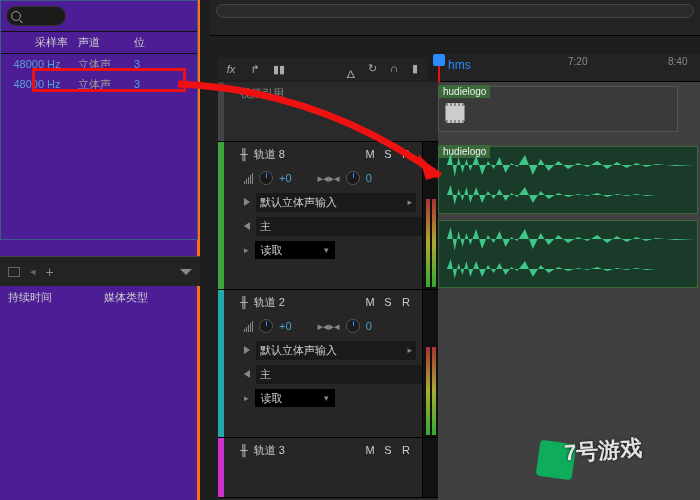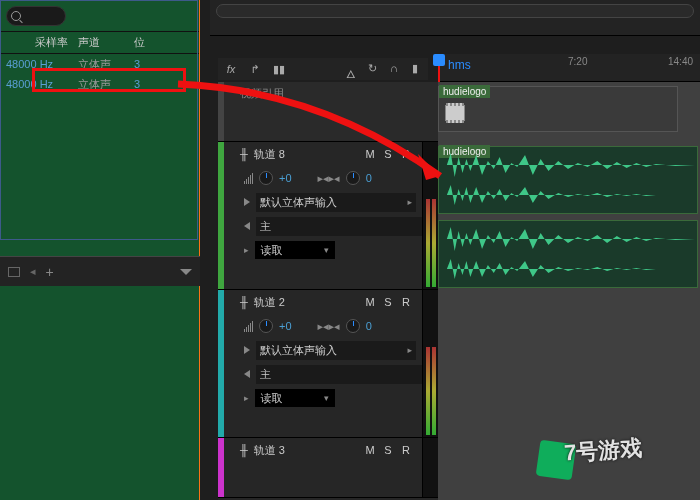--- a/index.html
+++ b/index.html
@@ -1,26 +1,26 @@
 <!DOCTYPE html>
 <html><head>
 <meta charset="utf-8">
 <style>
 *{margin:0;padding:0;box-sizing:border-box;font-family:"Microsoft YaHei",sans-serif;font-size:11px;color:#ccc;user-select:none}
 body{background:#1e1e1e;width:700px;height:500px;overflow:hidden;position:relative}
-.panel-left{position:absolute;left:0;top:0;width:200px;height:500px;background:#14532d;border-right:1px solid #f97316}
+.panel-left{position:absolute;left:0;top:0;width:200px;height:500px;background:#4c1d95;border-right:3px solid #f97316}
 .search-row{height:32px;padding:6px;border-bottom:1px solid #111}
 .search-box{width:60px;height:20px;background:#1a1a1a;border:1px solid #333;border-radius:10px;padding:2px 4px;display:flex;align-items:center;gap:4px}
 .search-icon{width:10px;height:10px;border:1px solid #999;border-radius:50%;position:relative}
 .search-icon:after{content:"";position:absolute;width:4px;height:1px;background:#999;bottom:-2px;right:-3px;transform:rotate(45deg)}
 .col-head{display:flex;height:22px;align-items:center;padding:0 6px;border-bottom:1px solid #111;color:#888}
 .col-head span:nth-child(1){flex:0 0 72px;text-align:right;padding-right:10px}
 .col-head span:nth-child(2){flex:0 0 56px}
 .row{display:flex;height:20px;align-items:center;padding:0 6px}
-.row span:nth-child(1){flex:0 0 72px;text-align:left;padding-right:10px;color:#5a9fd4}
+.row span:nth-child(1){flex:0 0 72px;text-align:center;padding-right:10px;color:#5a9fd4}
 .row span:nth-child(2){flex:0 0 56px;color:#999}
 .row span:nth-child(3){color:#5a9fd4}
 .highlight{position:absolute;border:3px solid #e11;pointer-events:none}
 .hl1{left:32px;top:68px;width:154px;height:24px}
 .media-ctrl{position:absolute;left:0;top:256px;width:200px;height:30px;border-top:1px solid #444;display:flex;align-items:center;padding:0 8px;gap:10px;background:#232323}
 .media-ctrl .folder{width:12px;height:10px;border:1px solid #666}
 .media-ctrl .plus{color:#888;font-size:14px}
 .media-ctrl .filter{margin-left:auto;width:12px;height:10px;border-top:6px solid #888;border-left:6px solid transparent;border-right:6px solid transparent;width:0;height:0}
 .col-head2{position:absolute;left:0;top:286px;width:200px;display:flex;padding:4px 8px;color:#888}
 .col-head2 span:first-child{flex:0 0 96px}
@@ -118,41 +118,45 @@
     <span>48000 Hz</span>
     <span>立体声</span>
     <span>3</span>
   </div>
   <div class="media-ctrl">
     <span class="folder"></span>
     <span style="color:#666">◂</span>
     <span class="plus">+</span>
     <span class="filter"></span>
   </div>
+  <div class="col-head2">
+    <span>持续时间</span>
+    <span>媒体类型</span>
+  </div>
 </div>
 <div class="panel-left-border"></div>
 
 <div class="timeline-top"></div>
 <div class="tl-bar"></div>
 
 <div class="toolbar">
   <span class="ico" style="font-style:italic">fx</span>
   <span class="ico">↱</span>
   <span class="ico">▮▮</span>
 </div>
 <div class="toolbar2">
   <span class="ico">🜂</span>
   <span class="ico">↻</span>
   <span class="ico snap">∩</span>
   <span class="ico">▮</span>
 </div>
 
 <div class="time-ruler">
   <span class="tick" style="left:130px">7:20</span>
-  <span class="tick" style="left:230px">14:40</span>
+  <span class="tick" style="left:230px">8:40</span>
 </div>
 <div class="playhead"></div>
 <div class="playhead-top"></div>
 <div class="playhead-hms">hms</div>
 
 <div class="tracks">
 
   <div class="video-track">
     <div class="color-strip" style="background:#444"></div>
     <span class="lbl">视频引用</span>

